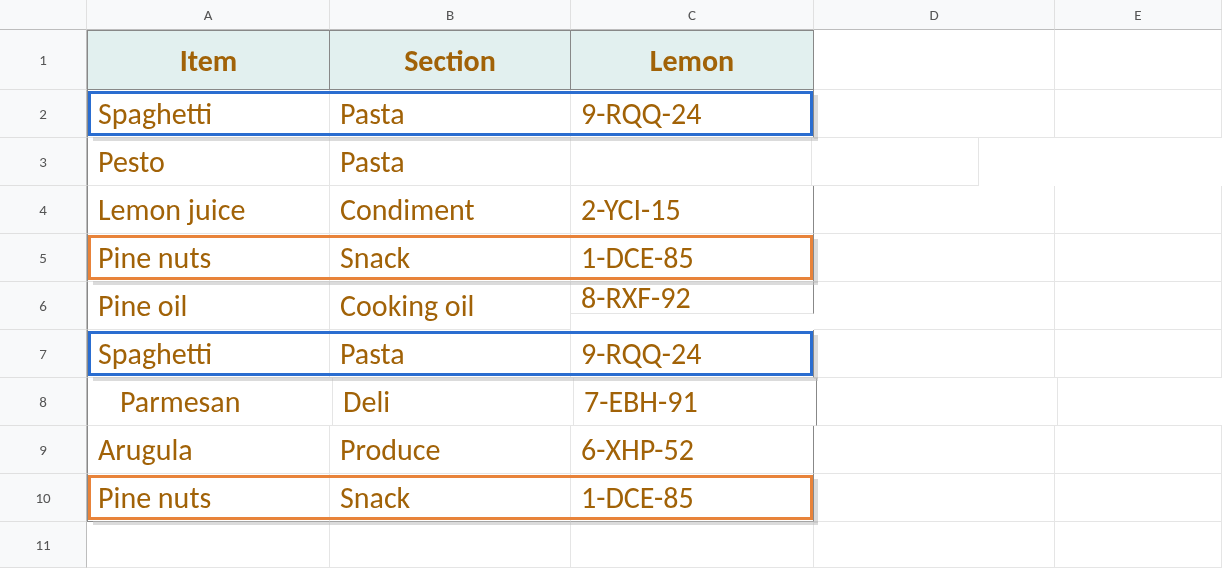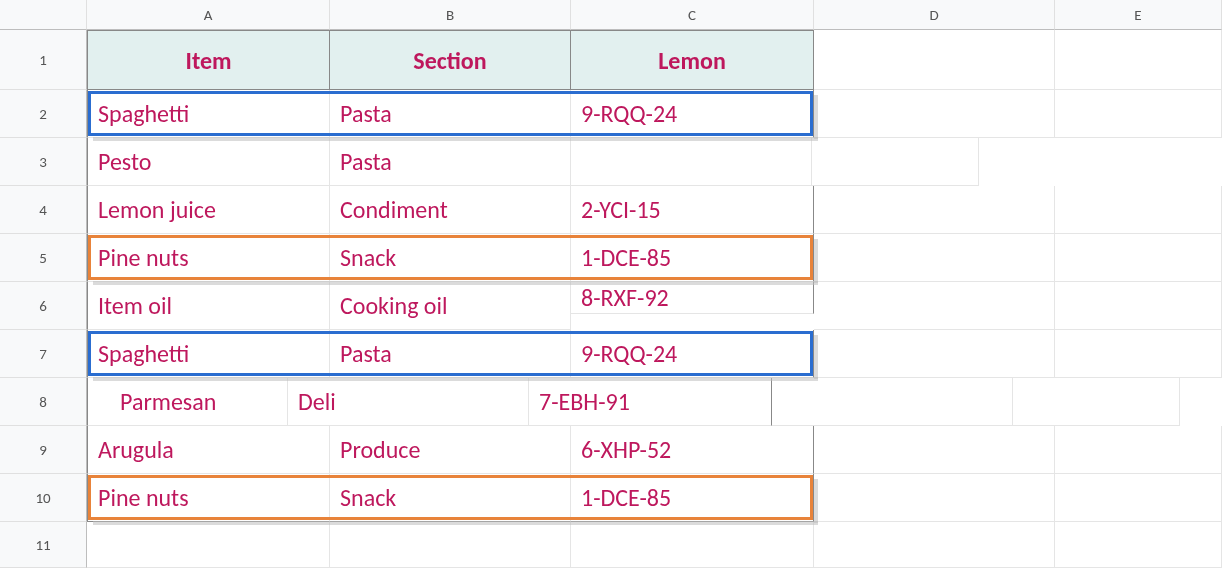--- a/index.html
+++ b/index.html
@@ -62,22 +62,22 @@
       top: 30px;
       left: 87px;
     }
     .row { display: flex; }
     .cell {
       border-right: 1px solid #e5e5e5;
       border-bottom: 1px solid #e5e5e5;
       padding: 0 10px;
       display: flex;
       align-items: center;
-      font-size: 24px;
-      color: #be185d;
+      font-size: 30px;
+      color: #a16207;
     }
     .header-cell {
       background: #e2f0ef;
       border-right: 1px solid #888;
       border-bottom: 1px solid #888;
       font-weight: bold;
       justify-content: center;
     }
     .data-cell {
       background: #fff;
@@ -151,35 +151,35 @@
         <div class="cell" style="width: 167px; height: 48px;"></div>
       </div>
       <div class="row">
         <div class="cell data-cell" style="width: 243px; height: 48px; border-left: 1px solid rgb(136, 136, 136);">Pine nuts</div>
         <div class="cell data-cell" style="width: 241px; height: 48px;">Snack</div>
         <div class="cell data-cell data-right-edge" style="width: 243px; height: 48px;">1-DCE-85</div>
         <div class="cell" style="width: 241px; height: 48px;"></div>
         <div class="cell" style="width: 167px; height: 48px;"></div>
       </div>
       <div class="row">
-        <div class="cell data-cell" style="width: 243px; height: 48px; border-left: 1px solid rgb(136, 136, 136);">Item oil</div>
+        <div class="cell data-cell" style="width: 243px; height: 48px; border-left: 1px solid rgb(136, 136, 136);">Pine oil</div>
         <div class="cell data-cell" style="width: 241px; height: 48px;">Cooking oil</div>
         <div class="cell data-cell data-right-edge" style="width: 243px; height: 32px;">8-RXF-92</div>
         <div class="cell" style="width: 241px; height: 48px;"></div>
         <div class="cell" style="width: 167px; height: 48px;"></div>
       </div>
       <div class="row">
         <div class="cell data-cell" style="width: 243px; height: 48px; border-left: 1px solid rgb(136, 136, 136);">Spaghetti</div>
         <div class="cell data-cell" style="width: 241px; height: 48px;">Pasta</div>
         <div class="cell data-cell data-right-edge" style="width: 243px; height: 48px;">9-RQQ-24</div>
         <div class="cell" style="width: 241px; height: 48px;"></div>
         <div class="cell" style="width: 167px; height: 48px;"></div>
       </div>
       <div class="row">
-        <div class="cell data-cell" style="width: 201px; height: 48px; border-left: 1px solid rgb(136, 136, 136); padding-left: 32px;">Parmesan</div>
+        <div class="cell data-cell" style="width: 246px; height: 48px; border-left: 1px solid rgb(136, 136, 136); padding-left: 32px;">Parmesan</div>
         <div class="cell data-cell" style="width: 241px; height: 48px;">Deli</div>
         <div class="cell data-cell data-right-edge" style="width: 243px; height: 48px;">7-EBH-91</div>
         <div class="cell" style="width: 241px; height: 48px;"></div>
         <div class="cell" style="width: 167px; height: 48px;"></div>
       </div>
       <div class="row">
         <div class="cell data-cell" style="width: 243px; height: 48px; border-left: 1px solid rgb(136, 136, 136);">Arugula</div>
         <div class="cell data-cell" style="width: 241px; height: 48px;">Produce</div>
         <div class="cell data-cell data-right-edge" style="width: 243px; height: 48px;">6-XHP-52</div>
         <div class="cell" style="width: 241px; height: 48px;"></div>

